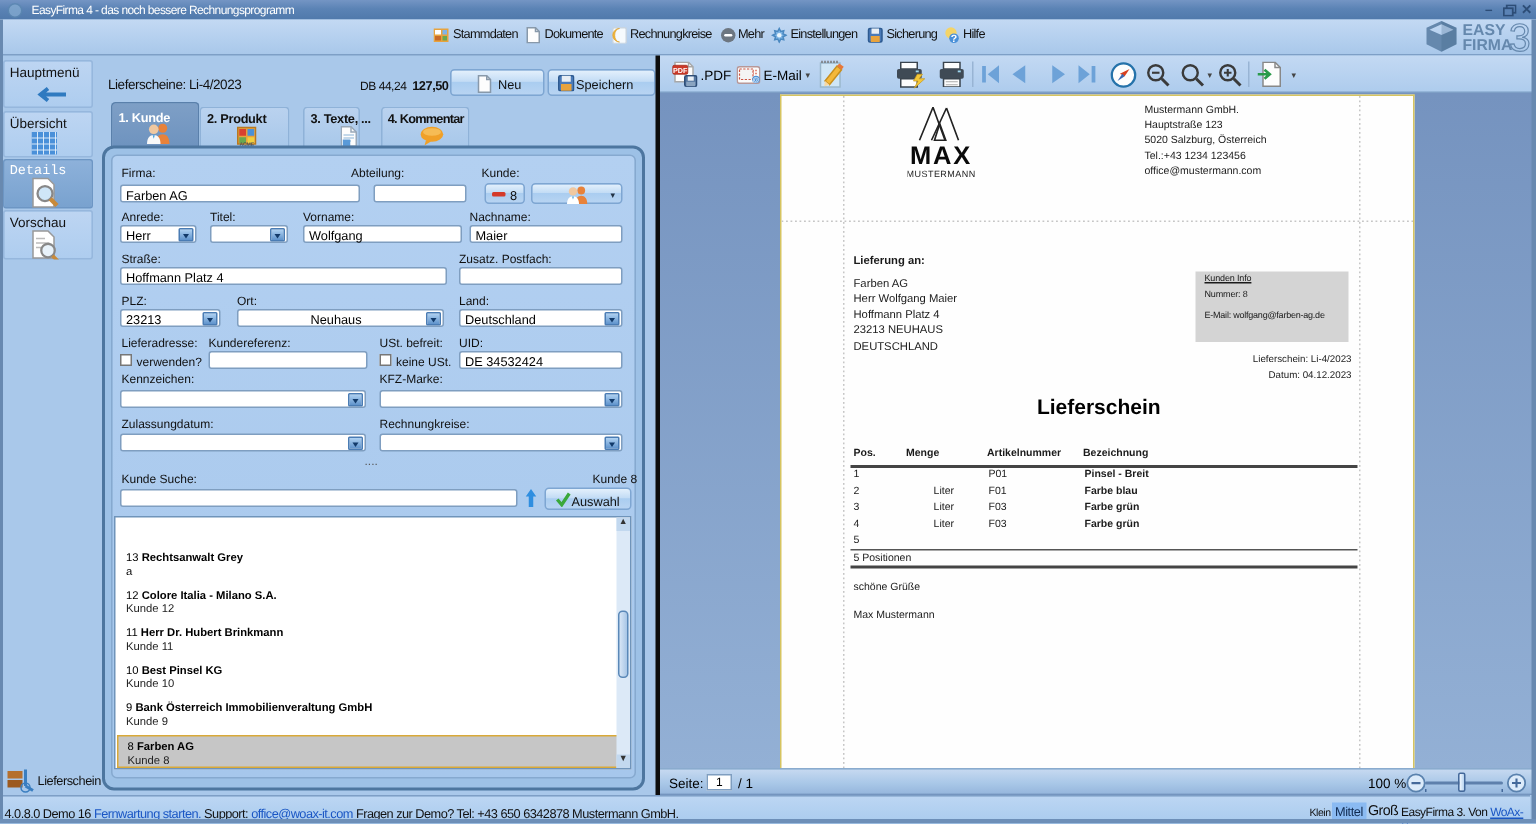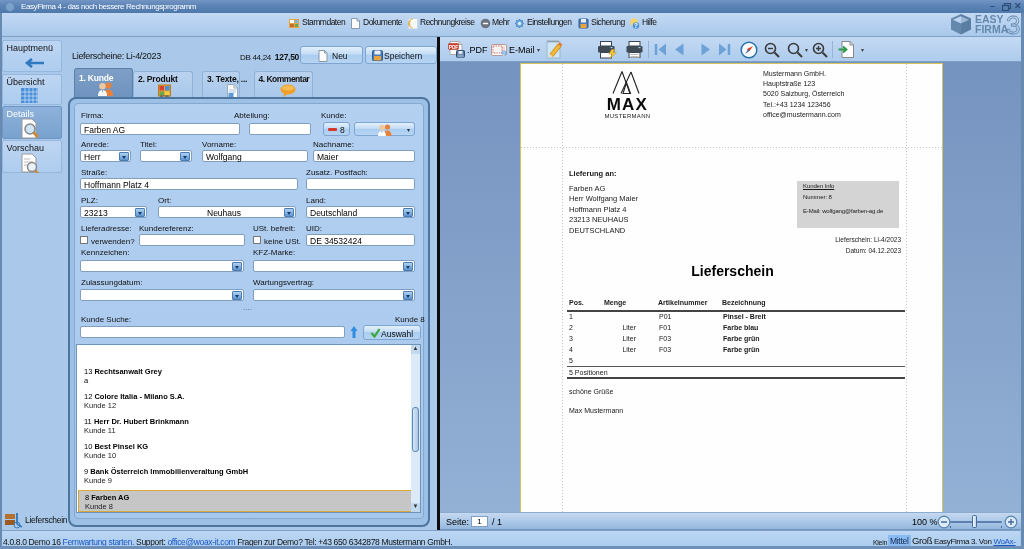--- a/index.html
+++ b/index.html
@@ -17,21 +17,21 @@
 
 #menubar { left:0; top:13px; width:1024px; height:24px;
   background:linear-gradient(to bottom,#c3d9f3 0%,#b3cfee 60%,#a9c8ea 100%);
   border-bottom:1px solid #7e9fc6; }
 .mitem { top:17px; font-size:8.5px; letter-spacing:-0.5px; color:#111; }
 .mico { top:18px; width:11px; height:11px; }
 
 
 .sbox { left:1.5px; width:60px; background:linear-gradient(to bottom,#bdd5f2,#aecdef);
   border:1px solid #96b7dd; border-radius:2px; font-size:9px; color:#111; padding:2px 0 0 4px; }
-.sbox.sel { background:linear-gradient(to bottom,#8db1da,#79a2cf); border-color:#6d96c4; }
+.sbox.sel { background:linear-gradient(to bottom,#8db1da,#79a2cf); border-color:#6d96c4;font-family:Liberation Mono, monospace; }
 
 
 .btn { background:linear-gradient(to bottom,#e3f0fc 0%,#c3dcf5 45%,#aacdf0 50%,#b8d4f2 100%);
   border:1px solid #7ea6d2; border-radius:3px; font-size:9px; color:#111; text-align:center; }
 
 
 .tab { top:71px; height:27px; font-size:8.5px; letter-spacing:-0.2px; background:linear-gradient(to bottom,#bad2ef,#a8c8ea);
   border:1px solid #8fb2d8; border-bottom:none; border-radius:3px 3px 0 0;
   font-weight:bold; color:#111; text-align:left; padding:2px 0 0 4px; white-space:nowrap;}
 .tab.sel { top:68px; height:30px; background:linear-gradient(to bottom,#7e9fc6,#6e93bf); color:#fff; padding-top:4px; border-color:#5a80ab; }
@@ -288,21 +288,21 @@
   </div>
 <div class="abs lbl" style="left:253px;top:248px;">KFZ-Marke:</div>
 <div class="abs fld" style="left:253px;top:260px;width:162px;">
     <span class="combo-a"></span>
   </div>
 
 <div class="abs lbl" style="left:81px;top:278px;">Zulassungdatum:</div>
 <div class="abs fld" style="left:80px;top:289px;width:164px;">
     <span class="combo-a"></span>
   </div>
-<div class="abs lbl" style="left:253px;top:278px;">Wartungsvertrag:</div>
+<div class="abs lbl" style="left:253px;top:278px;">Rechnungkreise:</div>
 <div class="abs fld" style="left:253px;top:289px;width:162px;">
     <span class="combo-a"></span>
   </div>
 
 <div class="abs" style="left:243px;top:303px;font-size:8px;color:#555;">....</div>
 
 <div class="abs lbl" style="left:81px;top:315px;">Kunde Suche:</div>
 <div class="abs lbl" style="left:395px;top:315px;">Kunde 8</div>
 <div class="abs fld" style="left:80px;top:326px;width:265px;"></div>
 <svg class="abs" style="left:350px;top:325px;" width="8" height="14" viewBox="0 0 8 14">

